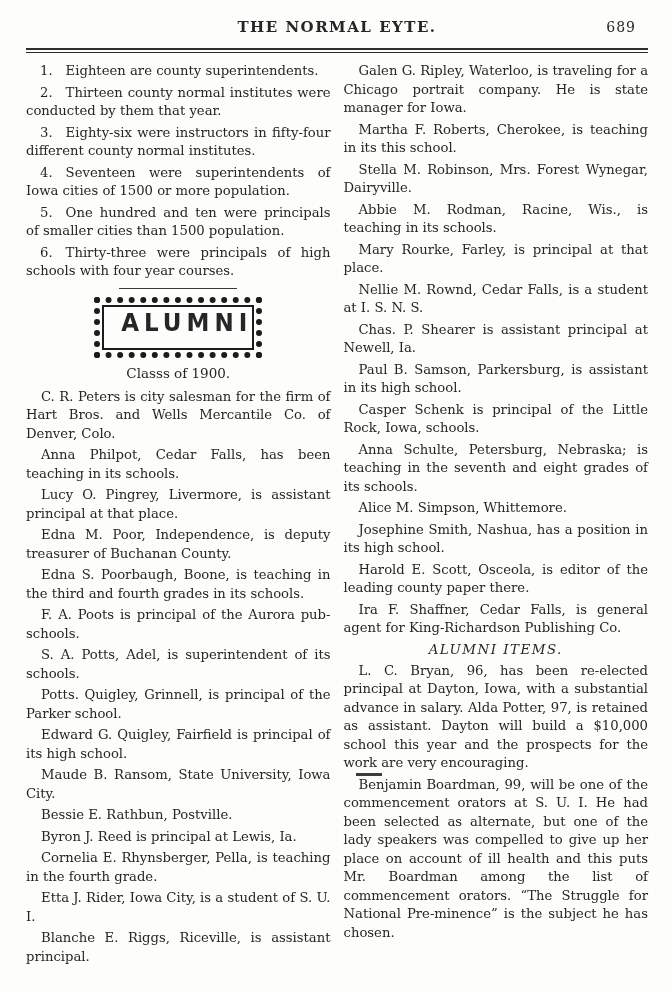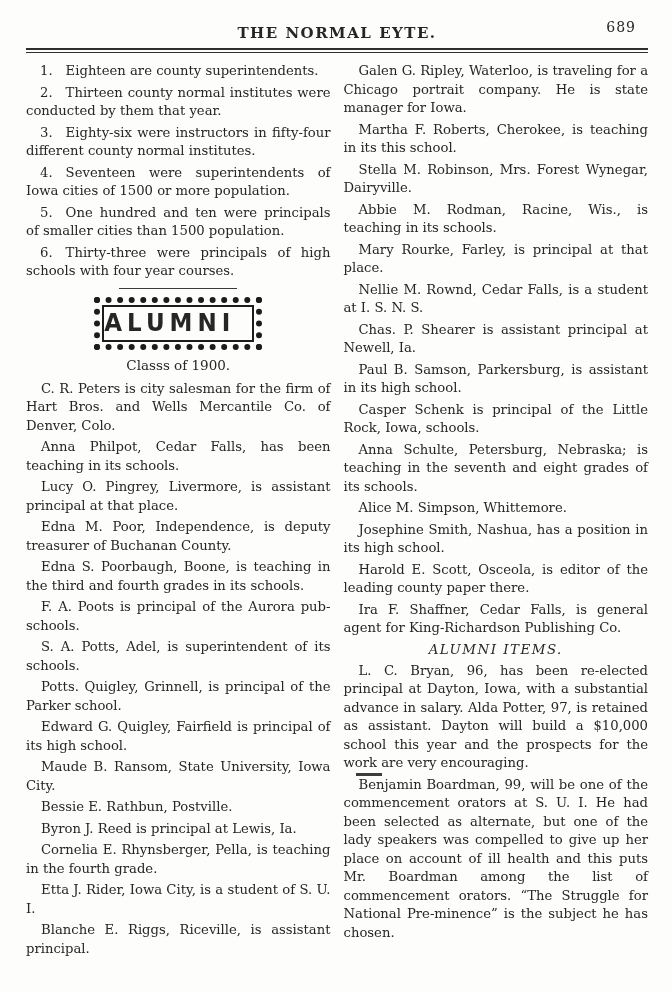--- a/index.html
+++ b/index.html
@@ -24,21 +24,21 @@
     position: relative;
     height: 30px;
   }
   .masthead-title {
     position: absolute;
     left: 0; right: 0;
     text-align: center;
     font-weight: bold;
     font-size: 15px;
     letter-spacing: 1.5px;
-    top: 12px;
+    top: 6px;
   }
   .masthead-page-num {
     position: absolute;
     right: 12px;
     top: 7px;
     font-size: 14px;
     letter-spacing: 1px;
   }
   .double-rule {
     height: 2px;
@@ -75,22 +75,22 @@
   }
   .alumni-box-outer {
     width: 152px;
     margin: 0 auto;
     border: 6px dotted #1c1c1c;
     padding: 2px;
     background: #fdfdfb;
   }
   .alumni-box-inner {
     border: 2px solid #1c1c1c;
-    text-align: left;
-    padding: 3px 0 4px 0;
+    text-align: right;
+    padding: 3px 0 12px 0;
   }
   .alumni-word {
     font-family: "DejaVu Sans", sans-serif;
     font-weight: bold;
     font-size: 23px;
     letter-spacing: 5px;
     transform: scaleY(1.05);
     display: inline-block;
   }
   .class-heading {

